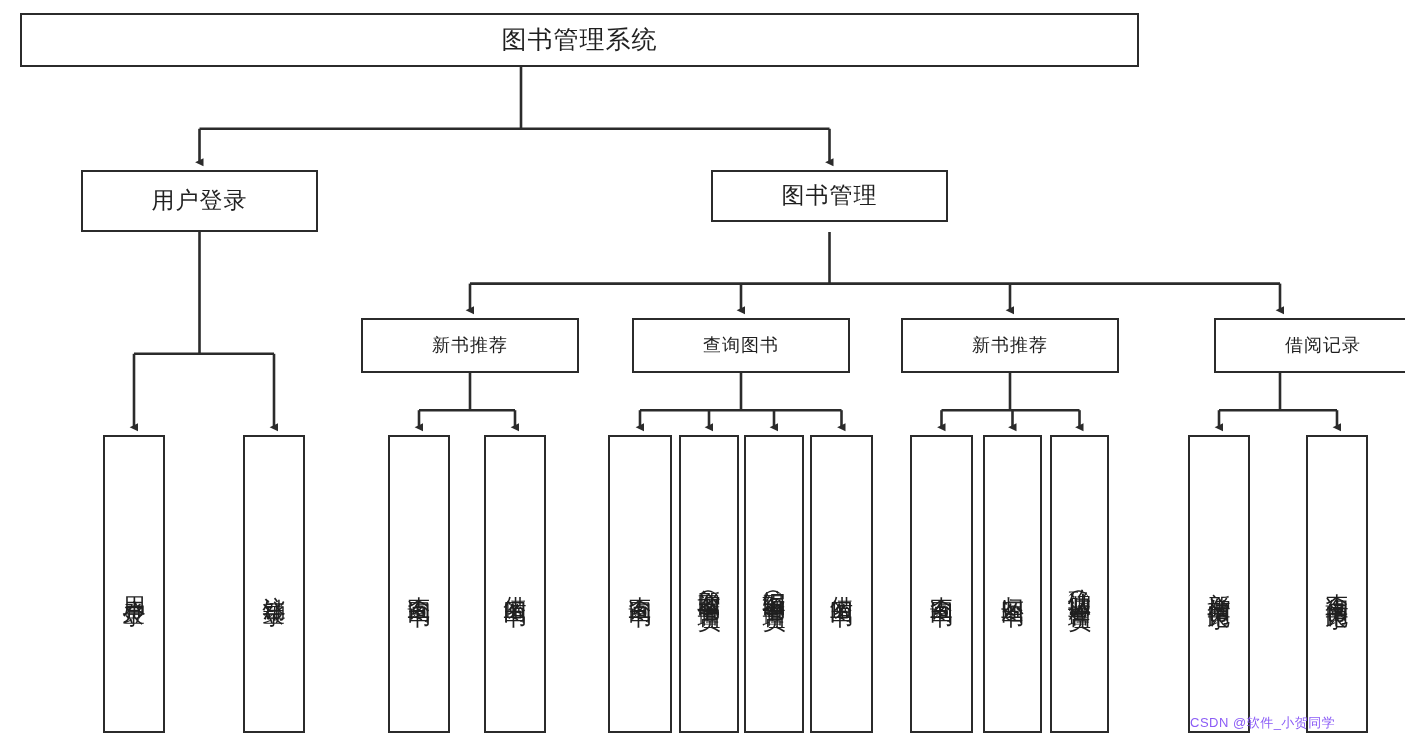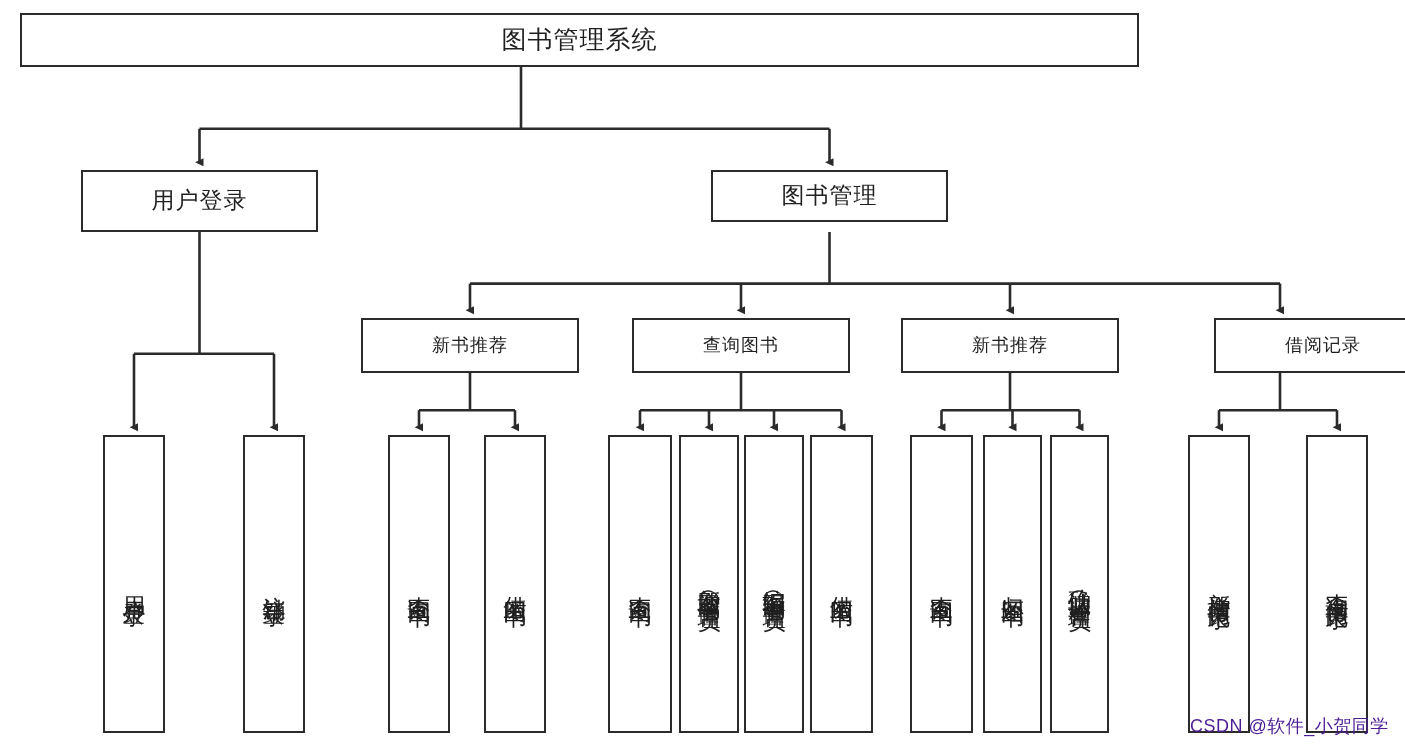--- a/index.html
+++ b/index.html
@@ -44,22 +44,22 @@
   .leaf .node-label{
     writing-mode:vertical-rl;
     text-orientation:upright;
     font-size:23px;
     letter-spacing:3px;
     line-height:1;
     max-height:100%;
   }
   .watermark{
     position:absolute;
-    color:#4c1d95;
-    font-size:18px;
+    color:#8b5cf6;
+    font-size:13px;
     letter-spacing:0.5px;
     white-space:nowrap;
     user-select:none;
   }
 </style>
 </head>
 <body>
 
 <div id="stage">
 

